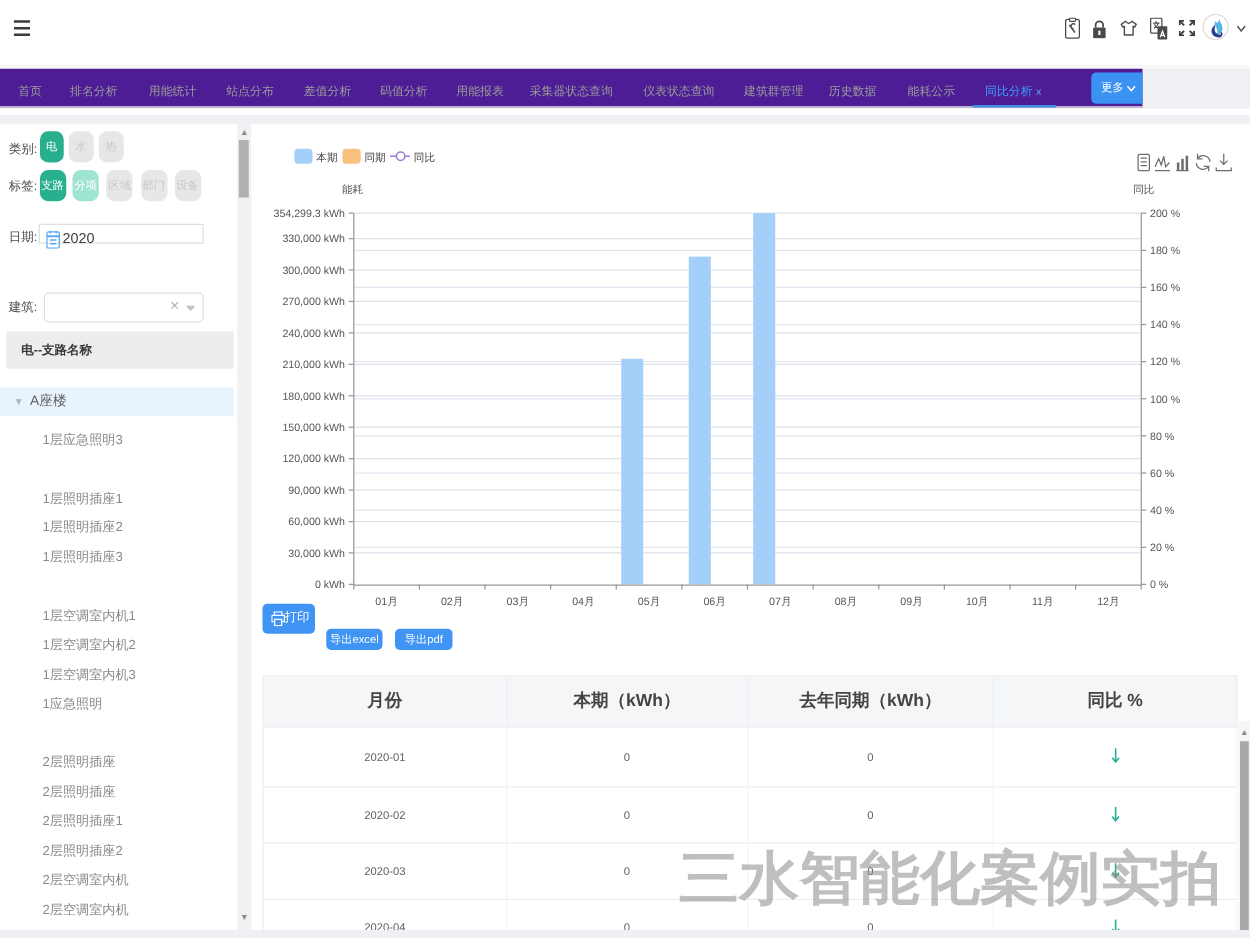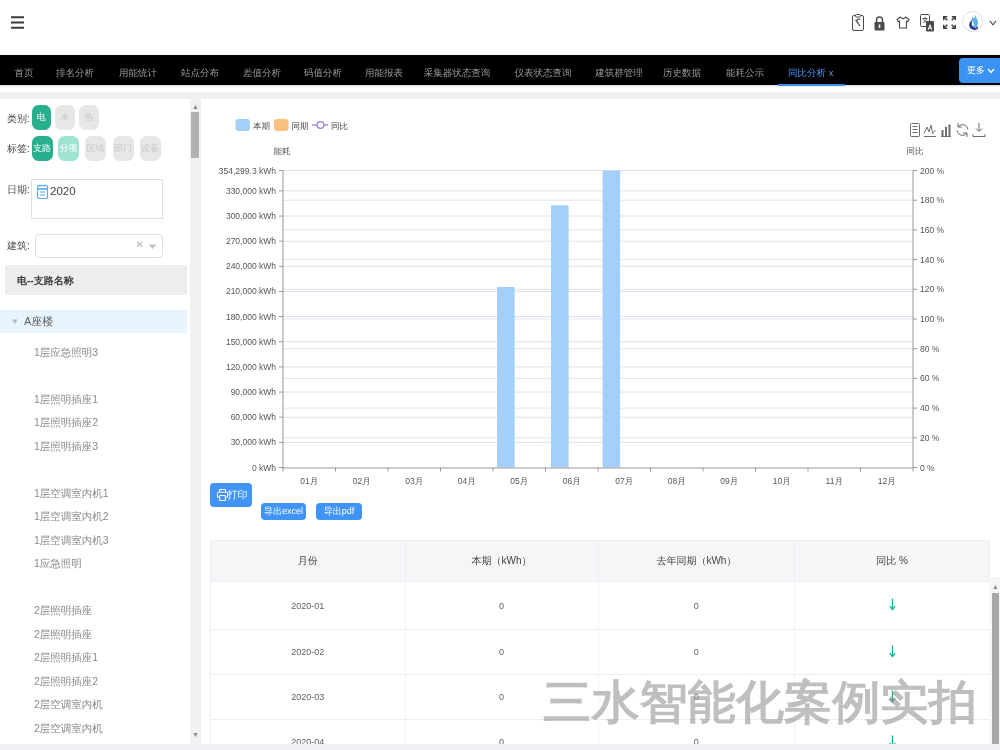--- a/index.html
+++ b/index.html
@@ -1,43 +1,43 @@
 <!DOCTYPE html>
 <html><head>
 <meta charset="utf-8">
 <style>
 * { margin:0; padding:0; box-sizing:border-box; }
 html,body { width:1000px; height:750px; overflow:hidden; }
 body { font-family:"Liberation Sans", sans-serif; background:#eef0f4; position:relative; }
 .abs { position:absolute; }
 #header { left:0; top:0; width:1000px; height:52px; background:#fff; }
-#tabbar { left:0; top:52px; width:1000px; height:34px; background:#000000; border-bottom:1px solid #e4e4e4; }
+#tabbar { left:0; top:52px; width:914px; height:34px; background:#4c1d95; border-bottom:1px solid #e4e4e4; }
 #whitestrip { left:0; top:87px; width:1000px; height:5px; background:#fff; }
 .tab { position:absolute; top:14.5px; transform:translateX(-50%); font-size:9.5px; color:#9b9b9b; white-space:nowrap; }
 .tab.active { color:#409eff; }
 #tabline { position:absolute; left:778px; top:31.5px; width:67px; height:2.5px; background:#3e8edd; }
 #morebtn { position:absolute; right:0; top:5.5px; width:41px; height:25px; background:#3a92f2; border-radius:4px 0 0 4px; color:#fff; font-size:9px; line-height:25px; text-align:left; padding-left:8px; }
 #sidebar { left:0; top:99px; width:190px; height:645px; background:#fff; overflow:hidden; }
 #sidescroll { left:190px; top:99px; width:10px; height:645px; background:#f1f1f1; }
 #main { left:201px; top:99px; width:799px; height:645px; background:#fff; overflow:hidden; }
 .lbl { position:absolute; font-size:10px; color:#4a4a4a; }
 .sbtn { position:absolute; border-radius:6.5px; font-size:9px; text-align:center; color:#c8c8c8; background:#e7e7e8; line-height:25px; height:25px; width:19.5px; }
 .sbtn.w2 { width:21px; }
 .sbtn.on { background:#28af8d; color:#fff; }
 .sbtn.semi { background:#9fe3d2; color:#fff; }
-#datebox { position:absolute; left:31px; top:80px; width:132px; height:40px; border:1px solid #dcdfe6; border-radius:0; }
+#datebox { position:absolute; left:31px; top:80px; width:132px; height:16px; border:1px solid #dcdfe6; border-radius:0; }
 #selbox { position:absolute; left:35px; top:135px; width:128px; height:24px; border:1px solid #dcdfe6; border-radius:4px; }
 #seltag { position:absolute; left:3px; top:4px; height:16px; background:#eaf4fe; border:1px solid #d9ecff; border-radius:3px; font-size:8px; color:#409eff; line-height:14px; padding:0 4px; white-space:nowrap;margin-top:27px; }
 #treehdr { position:absolute; left:5px; top:166px; width:182px; height:30px; background:#ededee; font-size:10px; font-weight:bold; color:#3a3a3a; line-height:31px; padding-left:12px; }
 .trow { position:absolute; left:0; width:187px; height:23px; font-size:10.5px; color:#8a8a8a; line-height:23px; }
 .trow .tx { position:absolute; left:34px;text-align:right; }
 #arow { position:absolute; left:0; top:211px; width:187px; height:23px; background:#e8f4fd; font-size:11px; color:#5f5f5f; line-height:23px; }
 table { border-collapse:collapse; }
 #dtable { position:absolute; left:9px; top:441px; width:780px; border:1px solid #ebeef5; }
-#dtable th { background:#f5f6f8; font-size:10px; color:#444; font-weight:normal; height:41px; border-right:1px solid #ebeef5; border-bottom:1px solid #ebeef5; }
+#dtable th { background:#f5f6f8; font-size:14px; color:#444; font-weight:bold; height:41px; border-right:1px solid #ebeef5; border-bottom:1px solid #ebeef5; }
 #dtable tr.r1 td { height:48px; }
 #dtable td { font-size:9px; color:#5f5f5f; text-align:center; height:45px; border-right:1px solid #f3f5f8; border-bottom:1px solid #ebeef5; }
 .btn { position:absolute; background:#3f94f4; color:#fff; border-radius:4px; text-align:center; }
 #wmark { position:absolute; left:543px; top:672px; font-size:48.2px; font-weight:bold; color:rgba(138,138,138,0.55); letter-spacing:0px; white-space:nowrap; z-index:30; transform:scale(1,0.96); transform-origin:0 0; }
 </style>
 </head>
 <body>
 <div class="abs" id="header">
   <svg class="abs" style="left:11px;top:15px" width="13" height="15" viewBox="0 0 13 15">
       <path d="M0 2.2h13M0 7.5h13M0 12.8h13" stroke="#3c3c3c" stroke-width="2"></path>

